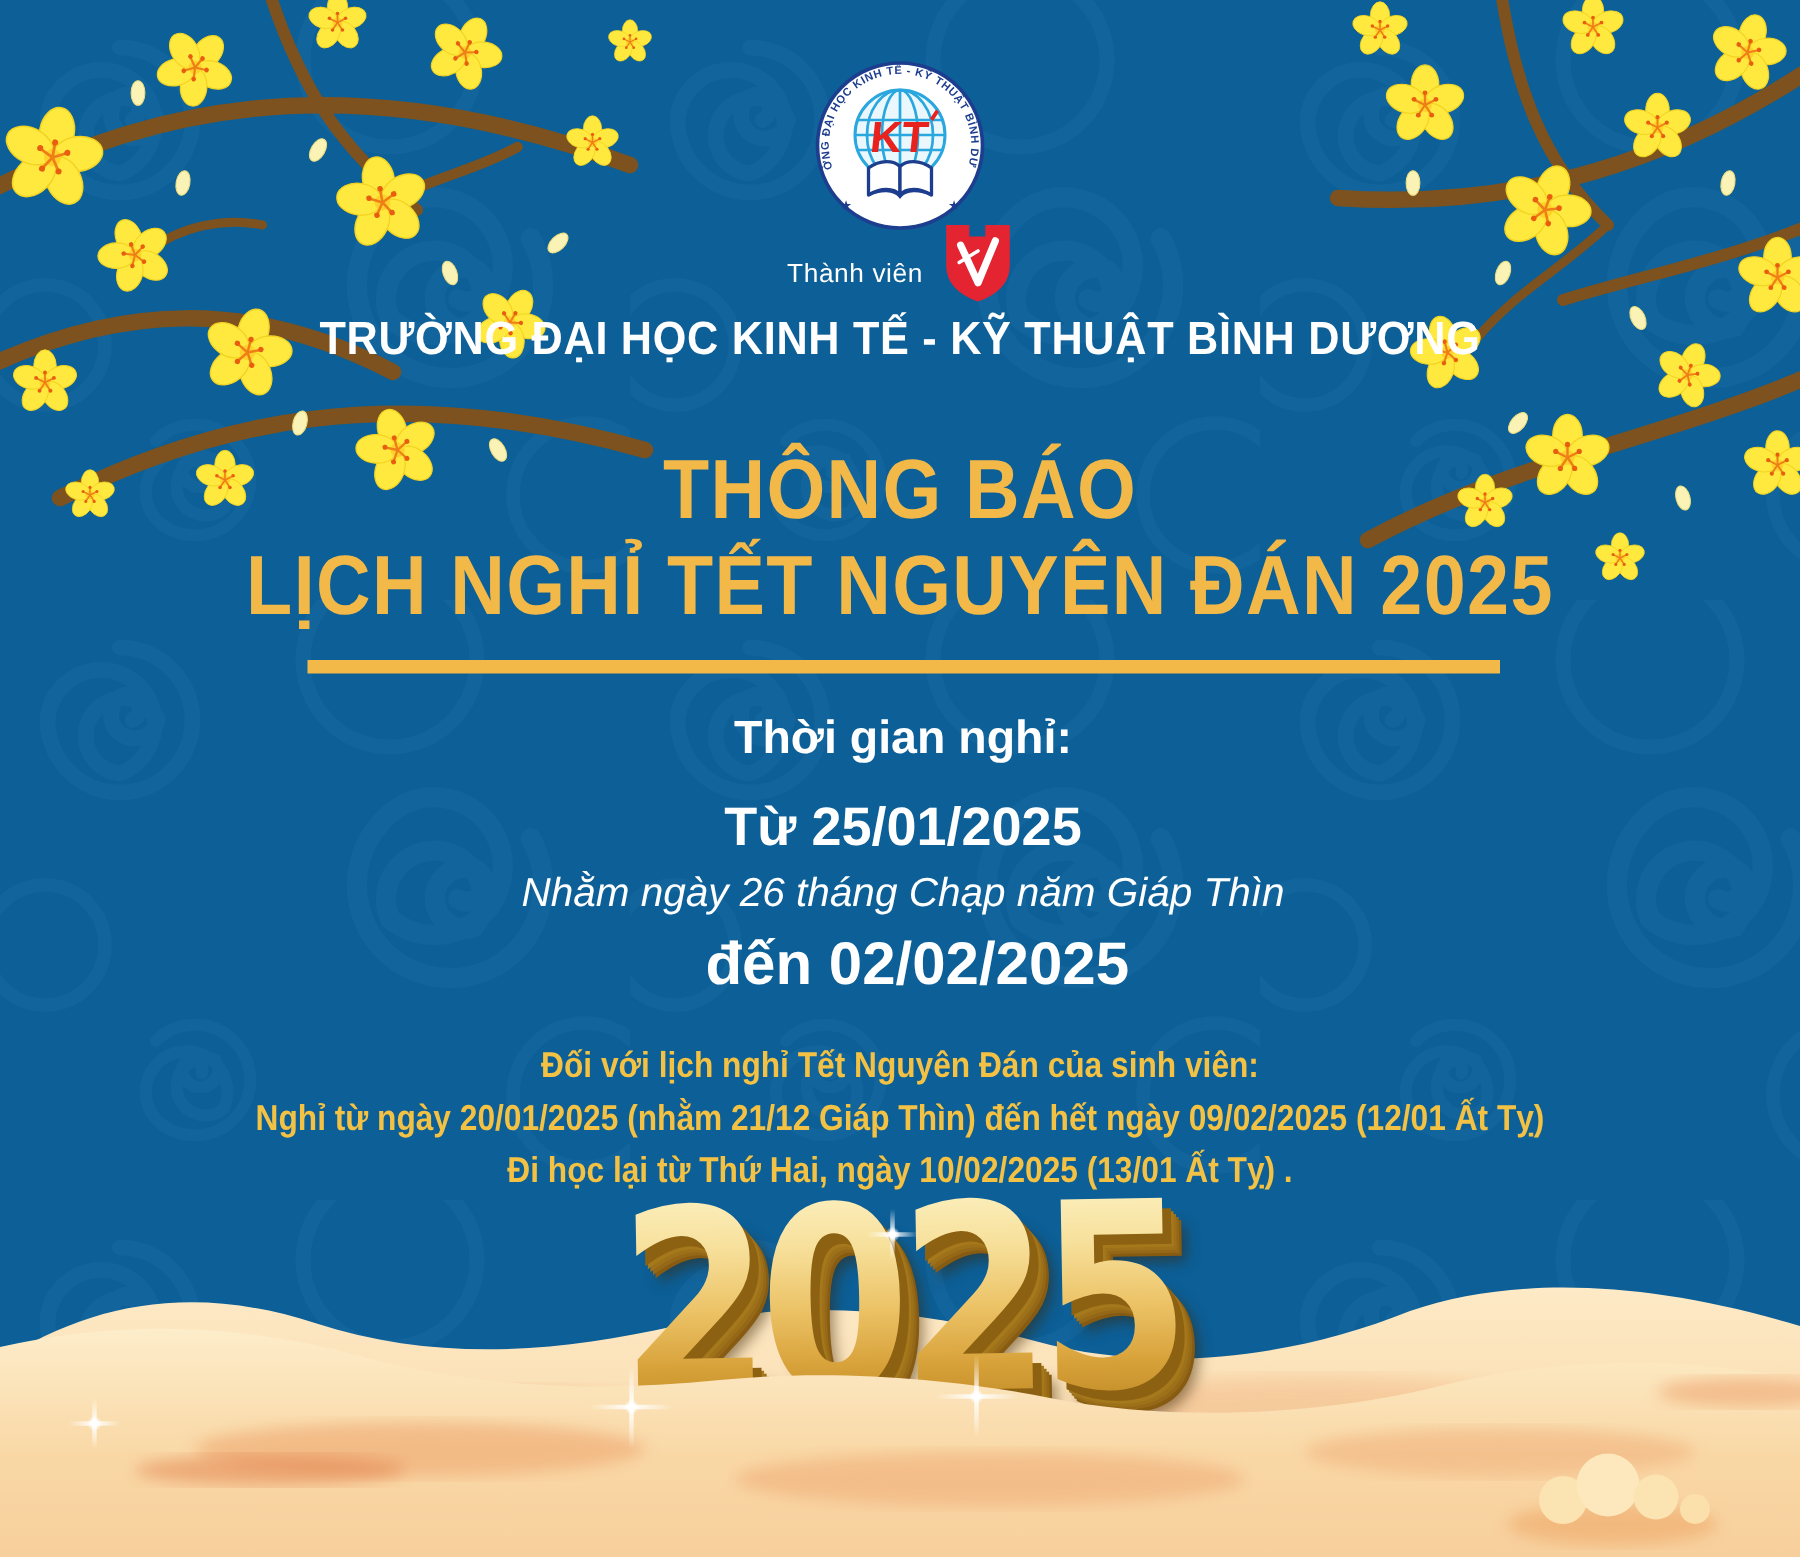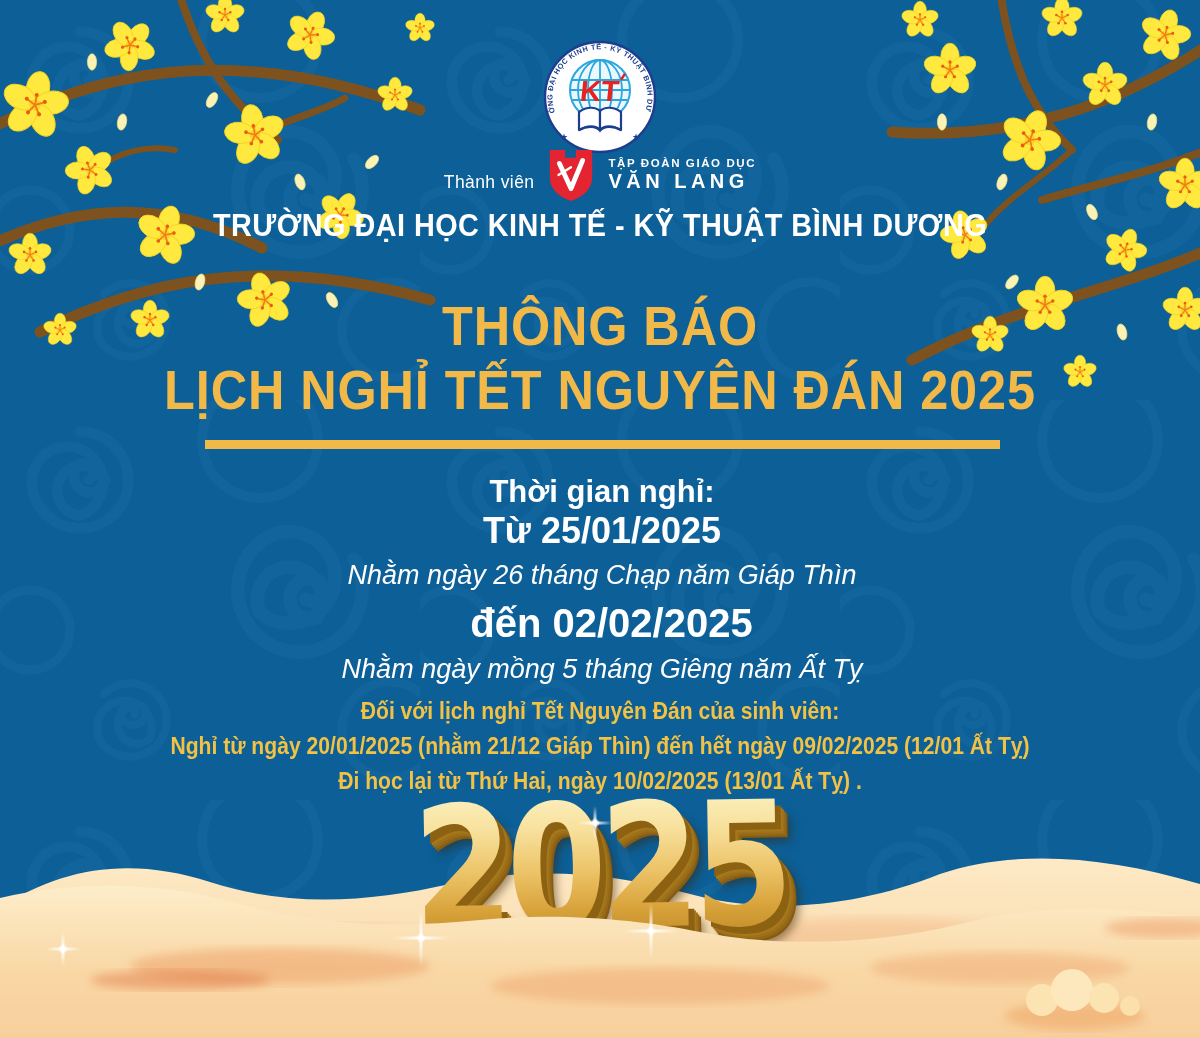--- a/index.html
+++ b/index.html
@@ -34,21 +34,21 @@
   .announce{ position:absolute; left:0; right:0; top:298px; z-index:3; text-align:center;
              color:#f2b848; font-weight:800; transform:scaleX(.9); }
   .announce .t1{ font-size:56px; line-height:1.0; letter-spacing:1px; }
   .announce .t2{ font-size:56px; line-height:1.0; margin-top:8px; letter-spacing:1px; }
   .gold-rule{ position:absolute; left:205px; top:440px; width:795px; height:9px;
               background:#f2b848; z-index:3; }
 
   
   .schedule{ position:absolute; left:4px; right:0; top:474px; z-index:3; text-align:center; color:#fff; }
   .schedule .head{ font-size:31px; font-weight:bold; }
-  .schedule .date{ font-size:36px; font-weight:bold; margin-top:0; }
+  .schedule .date{ font-size:36px; font-weight:bold; margin-top:20px; }
   .schedule .lunar{ font-size:27px; font-style:italic; font-weight:500; margin-top:8px;text-align:center; }
   .schedule .date2{ font-size:40px; font-weight:bold; margin-top:10px;margin-left:19px; }
 
   
   .note{ position:absolute; left:0; right:0; top:697px; z-index:3; text-align:center;
          color:#f3c143; font-weight:bold; transform:scaleX(.88); }
   .note .n1{ font-size:24px; }
   .note .n2{ font-size:24px; margin-top:7px; }
   .note .n3{ font-size:24px; margin-top:7px; }
 
@@ -224,40 +224,35 @@
     </svg>
   </div>
 
   <div class="membership">
     <span class="thanh-vien">Thành viên</span>
     <svg width="46" height="54" viewBox="0 0 46 56" xmlns="http://www.w3.org/2000/svg">
       <path d="M1,2 L17,2 L17,10 L28,10 L28,2 L45,2 L45,30 Q45,47 23,55 Q1,47 1,30 Z" fill="#e42430"></path>
       <path d="M11,16 L23,42 L35,13" fill="none" stroke="#ffffff" stroke-width="5" stroke-linecap="round" stroke-linejoin="round"></path>
       <path d="M10,28 L23,20" fill="none" stroke="#ffffff" stroke-width="2.4" stroke-linecap="round"></path>
     </svg>
-    <div class="group-text">
-      <span class="l1">TẬP ĐOÀN GIÁO DỤC</span>
-      <span class="l2">VĂN LANG</span>
-    </div>
   </div>
 
   <div class="uni-name">TRƯỜNG ĐẠI HỌC KINH TẾ - KỸ THUẬT BÌNH DƯƠNG</div>
 
   <div class="announce">
     <div class="t1">THÔNG BÁO</div>
     <div class="t2">LỊCH NGHỈ TẾT NGUYÊN ĐÁN 2025</div>
   </div>
   <div class="gold-rule"></div>
 
   <div class="schedule">
     <div class="head">Thời gian nghỉ:</div>
     <div class="date">Từ 25/01/2025</div>
     <div class="lunar">Nhằm ngày 26 tháng Chạp năm Giáp Thìn</div>
     <div class="date2">đến 02/02/2025</div>
-    <div class="lunar">Nhằm ngày mồng 5 tháng Giêng  năm Ất Tỵ</div>
   </div>
 
   <div class="note">
     <div class="n1">Đối với lịch nghỉ Tết Nguyên Đán của sinh viên:</div>
     <div class="n2">Nghỉ từ ngày 20/01/2025 (nhằm 21/12 Giáp Thìn) đến hết ngày 09/02/2025 (12/01 Ất Tỵ)</div>
     <div class="n3">Đi học lại từ Thứ Hai, ngày 10/02/2025 (13/01 Ất Tỵ) .</div>
   </div>
 
   <svg class="clouds-back" width="1200" height="240" viewBox="0 0 1200 240" xmlns="http://www.w3.org/2000/svg">
     <defs>

